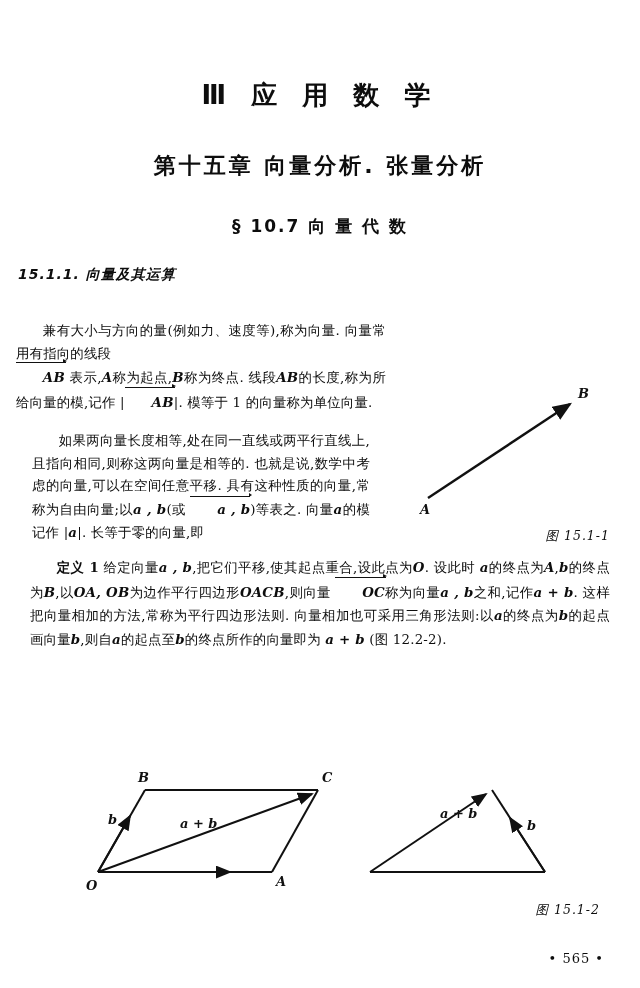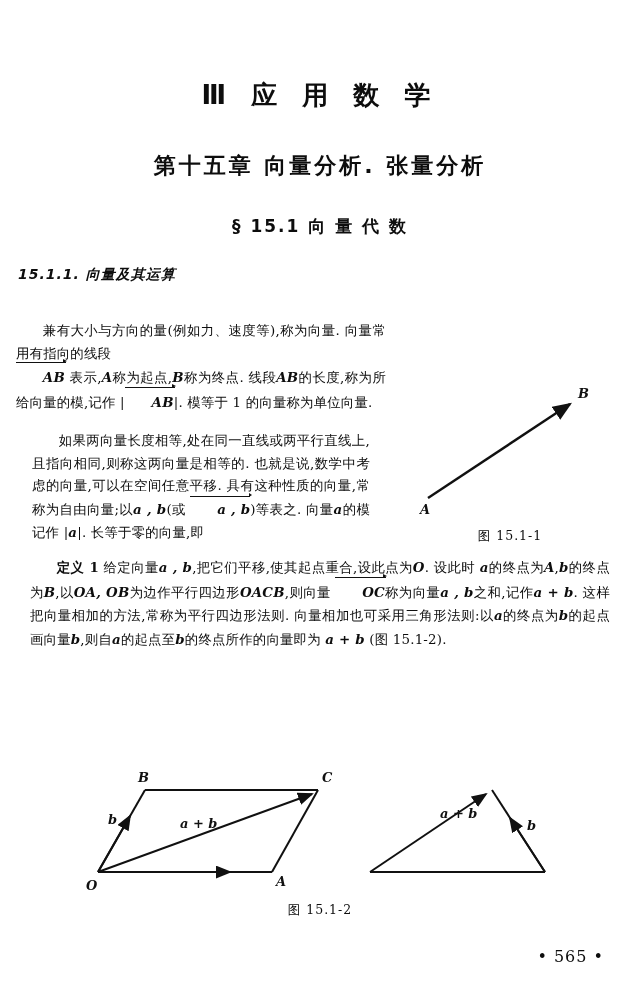--- a/index.html
+++ b/index.html
@@ -123,48 +123,49 @@
     border-left: 3.5px solid #111;
     border-top: 2px solid transparent;
     border-bottom: 2px solid transparent;
   }
 
   
   .fig {
     position: absolute;
   }
   .fig-caption {
-    text-align: center;
+    text-align: right;
     font-size: 12.5px;
     letter-spacing: 1px;
     font-family: "DejaVu Serif", serif;
+    font-style: italic;
   }
   .fig-label {
     font-style: italic;
     font-size: 13px;
     font-weight: bold;
   }
 
   .page-number {
     position: absolute;
     right: 36px;
     bottom: 22px;
-    font-size: 16px;
+    font-size: 13px;
     letter-spacing: 1px;
     margin-top: 17px;
   }
 </style>
 </head>
 <body>
 
 <div class="page">
 
   <div class="part-title">Ⅲ 应 用 数 学</div>
   <div class="chapter-title">第十五章  向量分析. 张量分析</div>
-  <div class="section-title">§ 15.1  向 量 代 数</div>
+  <div class="section-title">§ 10.7  向 量 代 数</div>
   <div class="subsection-title">15.1.1.  向量及其运算</div>
 
   <div class="body-col" style="top:320px;">
     <p style="margin:0;" class="indent">
       <span>兼有大小与方向的量(例如力、速度等),称为向量.</span>
       <span>向量常用有指向的线段</span><br>
       <span class="vec">AB</span>
       <span>表示,</span><span class="em">A</span><span>称为起点,</span><span class="em">B</span><span>称为终点.  线段</span><span class="em">AB</span><span>的长度,称为所给向量的模,记作</span>
       <span>|</span><span class="vec">AB</span><span>|.  模等于 1 的向量称为单位向量.</span>
     </p>
@@ -189,21 +190,21 @@
   </div>
 
   <div class="body-full" style="top:556px;">
     <p style="margin:0;" class="indent">
       <span class="bd">定义 1</span>
       <span>给定向量</span><span class="em">a , b</span><span>,把它们平移,使其起点重合,设此点为</span><span class="em">O</span><span>.  设此时</span>
       <span class="em">a</span><span>的终点为</span><span class="em">A</span><span>,</span><span class="em">b</span><span>的终点为</span><span class="em">B</span><span>,以</span><span class="em">OA, OB</span><span>为边作平行四边形</span><span class="em">OACB</span><span>,则向量</span>
       <span class="vec">OC</span><span>称为向量</span><span class="em">a , b</span><span>之和,记作</span><span class="em">a + b</span><span>. 这样把向量相加的方法,常称为平行四边形法则.</span>
       <span>向量相加也可采用三角形法则:以</span><span class="em">a</span><span>的终点为</span><span class="em">b</span><span>的起点画向量</span><span class="em">b</span><span>,则自</span><span class="em">a</span><span>的起点至</span><span class="em">b</span><span>的终点所作的向量即为</span>
       <span class="em">a + b</span>
-      <span>(图 15.1-2).</span>
+      <span>(图 12.2-2).</span>
     </p>
   </div>
 
   <div class="fig" style="left:40px; top:768px; width:560px; height:140px;">
     <svg width="560" height="130" viewBox="0 0 560 130">
       <defs>
         <marker id="ah2" markerWidth="9" markerHeight="9" refX="7" refY="3.2" orient="auto">
           <path d="M0,0 L8,3.2 L0,6.4 z" fill="#111"></path>
         </marker>
       </defs>

